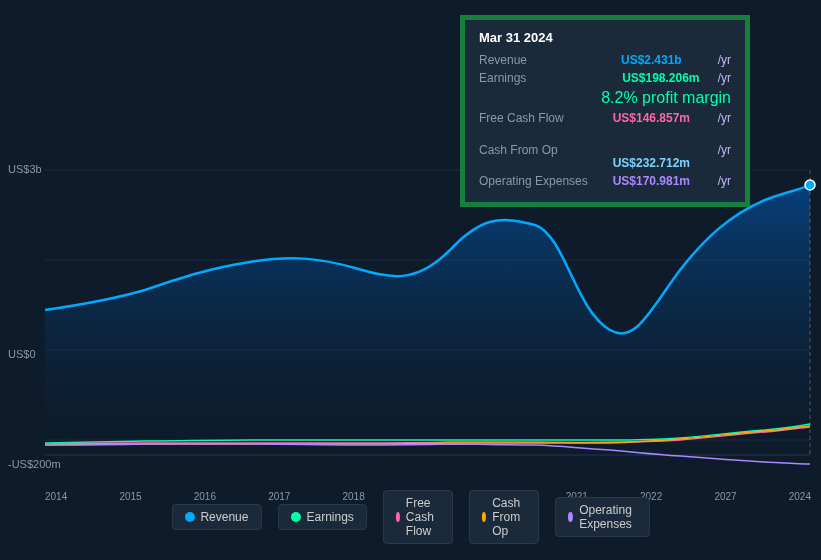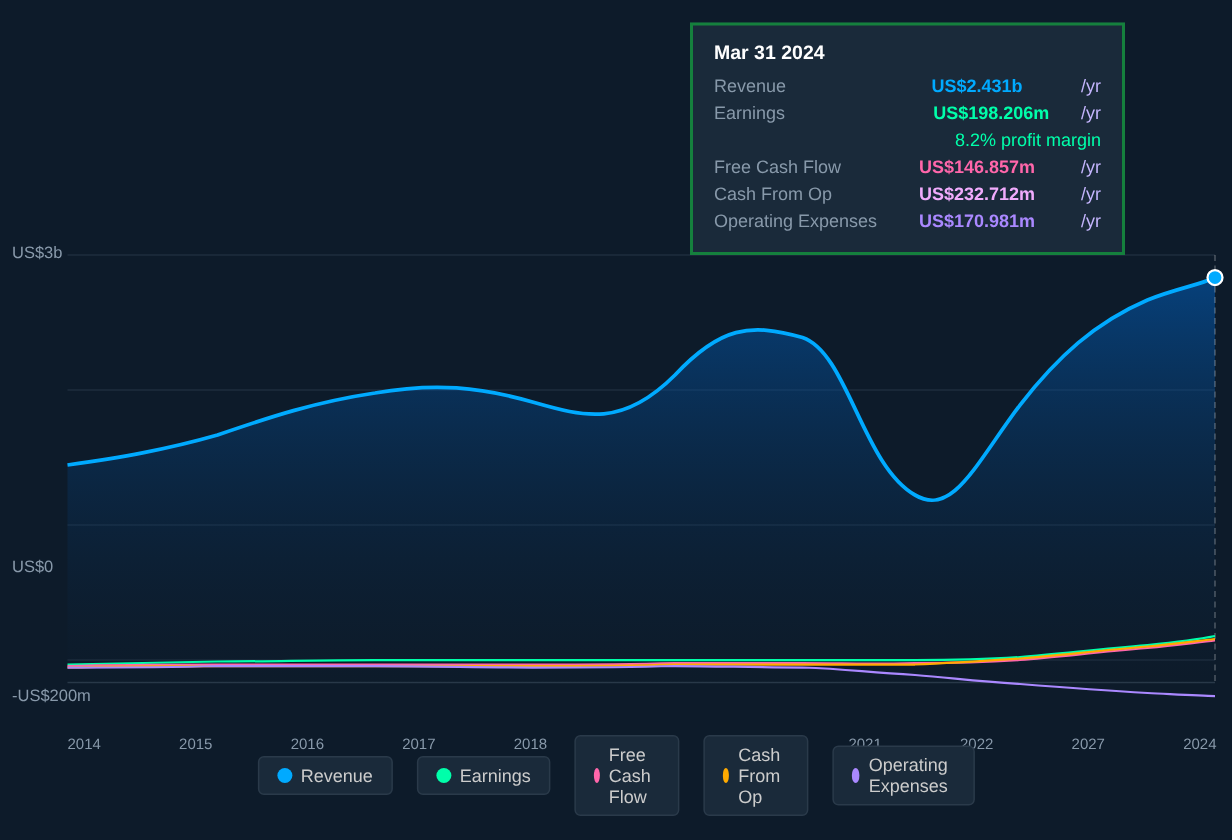--- a/index.html
+++ b/index.html
@@ -18,21 +18,21 @@
       width: 821px;
       height: 560px;
     }
 
     
     .tooltip {
       position: absolute;
       top: 15px;
       left: 460px;
       background: #1a2a3a;
-      border: 2px solid #15803d;
+      border: 5px solid #15803d;
       padding: 10px 14px;
       min-width: 290px;
       z-index: 10;
     }
 
     .tooltip-date {
       font-size: 13px;
       color: #fff;
       font-weight: bold;
       margin-bottom: 8px;
@@ -52,30 +52,30 @@
     }
 
     .tooltip-value {
       color: #00aaff;
       font-weight: bold;
       margin-right: 4px;
     }
 
     .tooltip-value.earnings { color: #00ffaa; margin-left: 19px; }
     .tooltip-value.freecash { color: #ff66aa; text-align: center; }
-    .tooltip-value.cashfromop { color: #f0abfc; }
+    .tooltip-value.cashfromop { color: #7dd3fc; margin-top: 27px; }
     .tooltip-value.opex { color: #aa88ff; }
 
     .tooltip-unit {
       color: #c4b5fd;
     }
 
     .tooltip-sub {
       color: #00ffaa;
-      font-size: 12px;
+      font-size: 16px;
       margin-left: 4px;
     }
 
     .tooltip-margin-row {
       display: flex;
       justify-content: flex-end;
       font-size: 12px;
       margin-bottom: 4px;
     }
 
@@ -193,21 +193,21 @@
     <path d="M45,443 C80,442 110,442 145,441 C180,441 210,440 250,440 C290,440 320,440 355,440 C390,440 415,440 450,440 C480,440 500,440 535,440 C565,440 575,440 610,440 C635,440 650,440 680,438 C705,436 730,433 765,430 C785,428 800,426 810,424" fill="none" stroke="#00ffaa" stroke-width="1.5"></path>
 
     <path d="M45,444 C80,443 110,443 145,443 C180,443 210,443 250,443 C290,443 320,443 355,443 C390,443 415,443 450,442 C480,442 500,442 535,442 C565,442 575,443 610,442 C635,442 650,442 680,440 C705,438 730,435 765,432 C785,430 800,428 810,427" fill="none" stroke="#ff66aa" stroke-width="1.5"></path>
 
     <path d="M45,445 C80,444 110,444 145,444 C180,444 210,444 250,444 C290,444 320,444 355,444 C390,444 415,444 450,443 C480,443 500,443 535,443 C565,443 575,443 610,443 C635,442 650,441 680,439 C705,437 730,434 765,431 C785,429 800,427 810,426" fill="none" stroke="#ffaa00" stroke-width="1.5"></path>
 
     <path d="M45,445 C80,445 110,445 145,444 C180,444 210,444 250,444 C290,444 320,445 355,445 C390,445 415,445 450,444 C480,444 500,445 535,445 C565,446 575,448 610,450 C635,452 650,454 680,456 C705,458 730,460 765,462 C785,463 800,464 810,464" fill="none" stroke="#aa88ff" stroke-width="1.5"></path>
   </svg>
 
   <div class="y-axis-label" style="top: 163px; text-align: center;">US$3b</div>
-  <div class="y-axis-label" style="top: 348px; margin-top: 24px;">US$0</div>
+  <div class="y-axis-label" style="top: 348px;">US$0</div>
   <div class="y-axis-label" style="top: 458px;">-US$200m</div>
 
   <div class="x-axis-labels">
     <span class="x-axis-label">2014</span>
     <span class="x-axis-label">2015</span>
     <span class="x-axis-label">2016</span>
     <span class="x-axis-label">2017</span>
     <span class="x-axis-label">2018</span>
     <span class="x-axis-label">2019</span>
     <span class="x-axis-label">2020</span>

